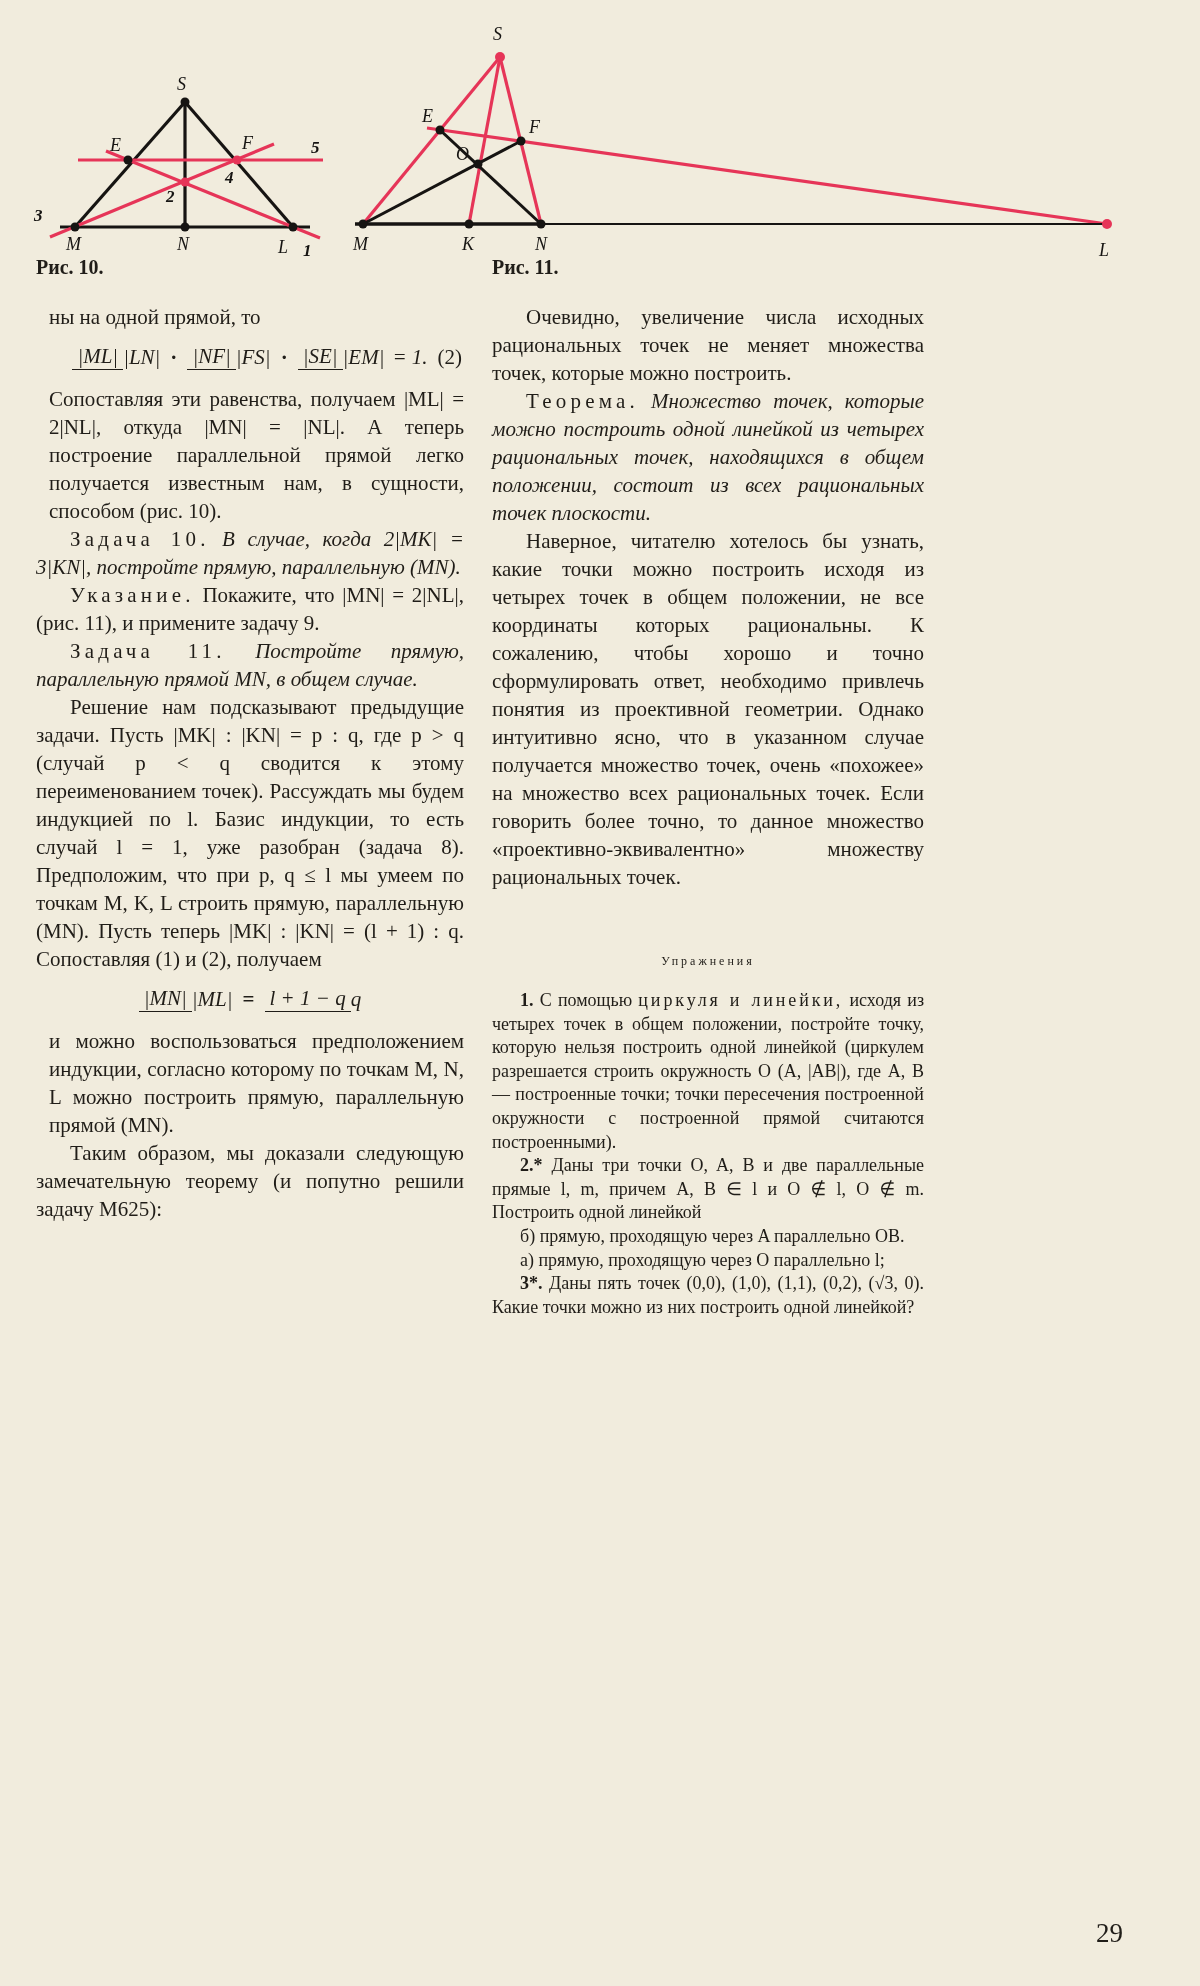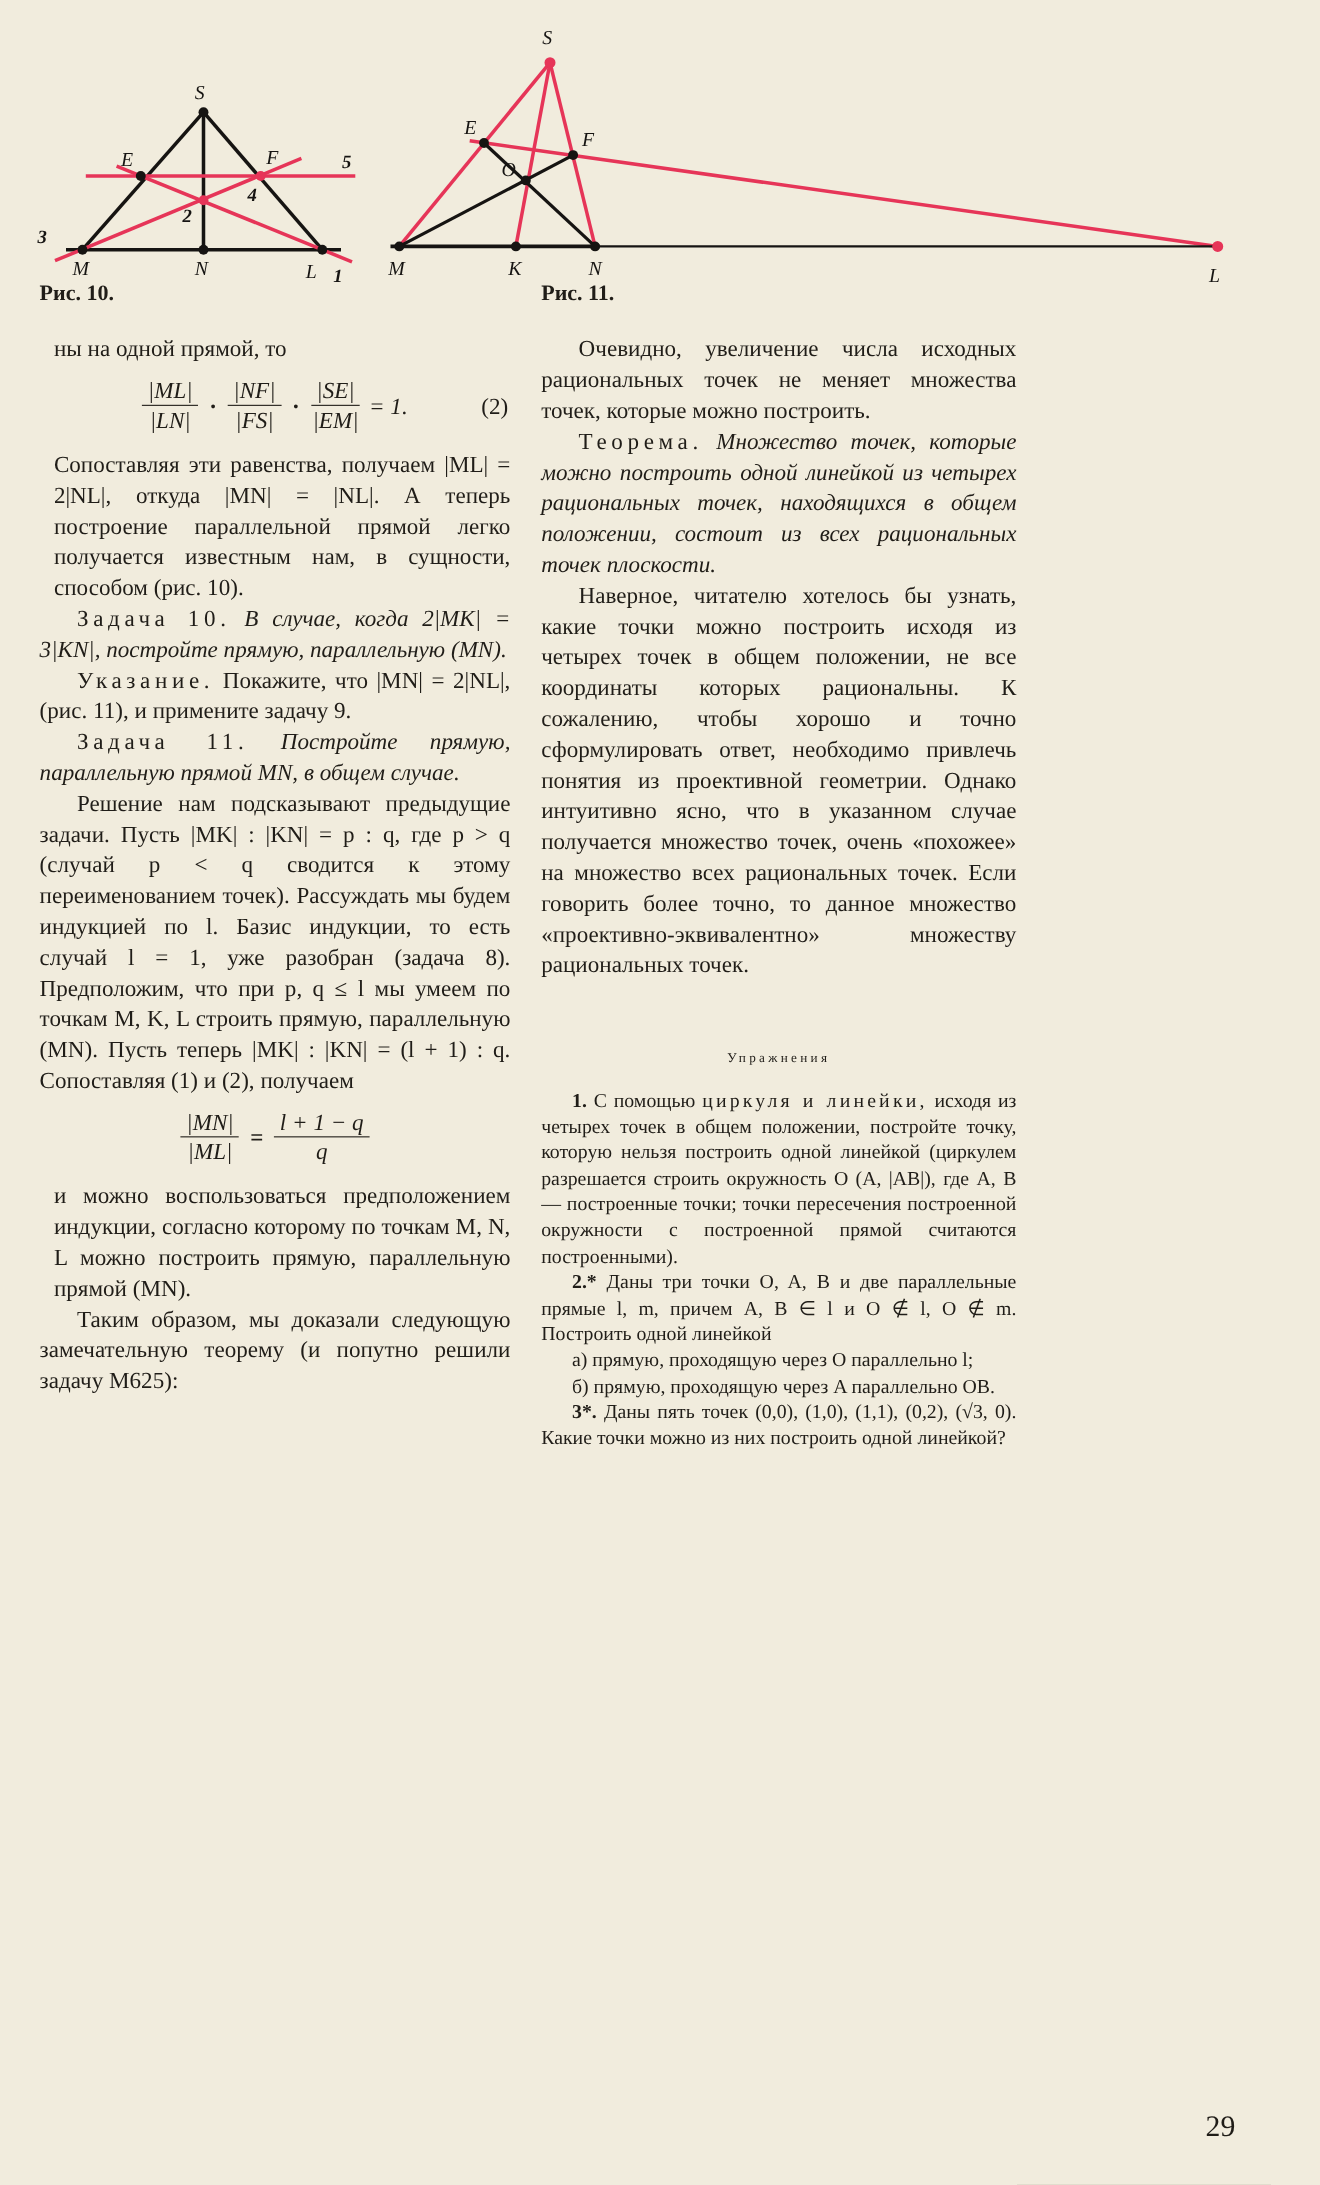--- a/index.html
+++ b/index.html
@@ -24,21 +24,21 @@
   .left-col{left:36px;width:428px;}
   .right-col{left:492px;width:432px;}
   .col p{margin:0;text-indent:34px;}
   .col p.noindent{text-indent:0;margin-left:13px;}
   .it{font-style:italic;}
   .spaced{letter-spacing:0.2em;}
   .spaced2{letter-spacing:0.16em;}
   
   .formula{display:flex;justify-content:center;align-items:center;gap:8px;position:relative;margin:12px 0 14px;font-style:italic;}
   .formula .tag{position:absolute;right:2px;font-style:normal;}
-  .frac{display:inline-flex;flex-direction:column;text-align:center;line-height:24px;justify-content:flex-end;}
+  .frac{display:inline-flex;flex-direction:row;text-align:center;line-height:24px;justify-content:flex-end;}
   .frac .num{display:block;border-bottom:1.6px solid #201d18;padding:0 5px 1px;}
   .frac .den{display:block;padding-top:1px;}
   .op{padding:0 2px;font-style:normal;font-weight:bold;}
   
   .ex-heading{text-align:center;font-size:12px;letter-spacing:0.25em;margin:56px 0 14px;text-indent:0;}
   .ex p{font-size:18px;line-height:23.6px;text-indent:28px;margin:0;}
   .ex b{font-weight:bold;}
   .page-num{position:absolute;left:1096px;top:1918px;font-weight:normal;font-size:27px;}
 </style>
 </head>
@@ -159,20 +159,20 @@
   <div class="col right-col">
     <p>Очевидно, увеличение числа исходных рациональных точек не меняет множества точек, которые можно построить.</p>
     <p><span class="spaced">Теорема.</span> <span class="it">Множество точек, которые можно построить одной линейкой из четырех рациональных точек, находящихся в общем положении, состоит из всех рациональных точек плоскости.</span></p>
     <p>Наверное, читателю хотелось бы узнать, какие точки можно построить исходя из четырех точек в общем положении, не все координаты которых рациональны. К сожалению, чтобы хорошо и точно сформулировать ответ, необходимо привлечь понятия из проективной геометрии. Однако интуитивно ясно, что в указанном случае получается множество точек, очень «похожее» на множество всех рациональных точек. Если говорить более точно, то данное множество «проективно-эквивалентно» множеству рациональных точек.</p>
 
     <div class="ex-heading">Упражнения</div>
 
     <div class="ex">
       <p><b>1.</b> <span>С помощью</span> <span class="spaced2">циркуля и линейки,</span> <span>исходя из четырех точек в общем положении, постройте точку, которую нельзя построить одной линейкой (циркулем разрешается строить окружность O (A, |AB|), где A, B — построенные точки; точки пересечения построенной окружности с построенной прямой считаются построенными).</span></p>
       <p><b>2.*</b> <span>Даны три точки O, A, B и две параллельные прямые l, m, причем A, B ∈ l и O ∉ l, O ∉ m. Построить одной линейкой</span></p>
+      <p>б) прямую, проходящую через A параллельно OB.</p>
       <p>а) прямую, проходящую через O параллельно l;</p>
-      <p>б) прямую, проходящую через A параллельно OB.</p>
       <p><b>3*.</b> <span>Даны пять точек (0,0), (1,0), (1,1), (0,2), (√3, 0). Какие точки можно из них построить одной линейкой?</span></p>
     </div>
   </div>
 
   <div class="page-num">29</div>
 </div>
 
 </body></html>

